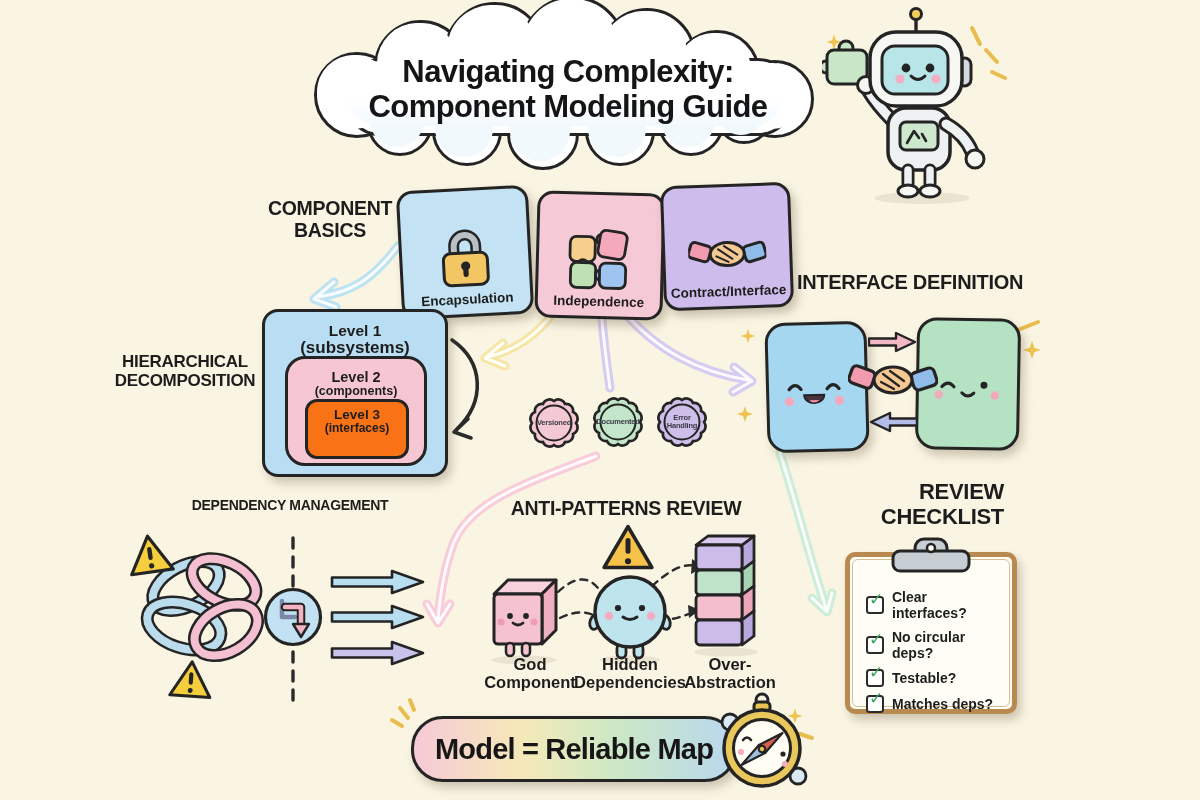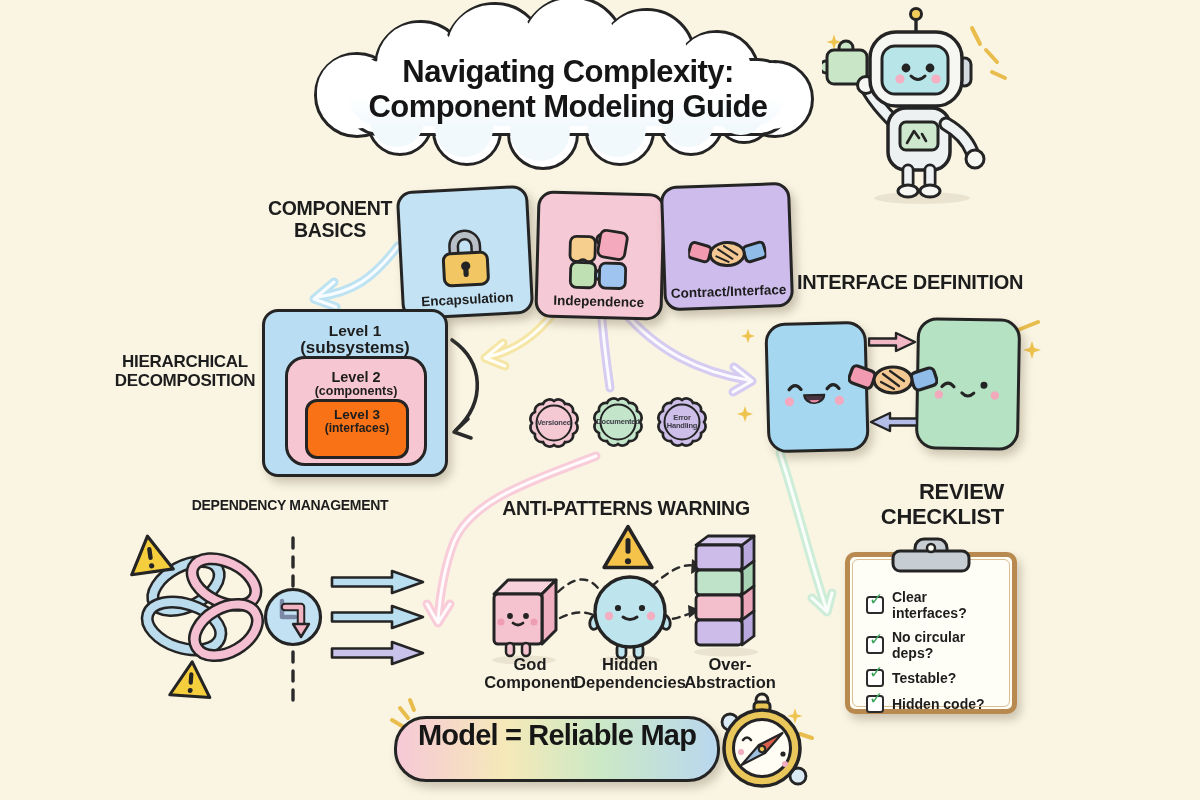--- a/index.html
+++ b/index.html
@@ -32,21 +32,21 @@
   
   .aplabel{position:absolute;font-weight:800;font-size:16.5px;line-height:1.12;text-align:center;color:#1d1d1d;}
   
   .clipboard{position:absolute;left:845px;top:552px;width:162px;height:152px;background:#FFFEF6;border:5px solid #B98A50;border-radius:10px;box-shadow:4px 6px 10px rgba(110,95,70,.32);}
   .clipboard .inner{position:absolute;inset:2px;border:1.5px solid #D9BE93;border-radius:6px;}
   .chk-list{position:absolute;left:16px;top:32px;right:8px;}
   .chk-row{display:flex;align-items:center;gap:8px;margin-bottom:8px;font-weight:700;font-size:14px;color:#1d1d1d;}
   .chk-box{position:relative;flex:0 0 auto;width:14px;height:14px;border:2.4px solid #2b2b2b;border-radius:3.5px;background:#fff;}
   .chk-mark{position:absolute;left:1px;top:-9px;font-size:17px;font-weight:900;color:#3BA55C;}
   
-  .banner{position:absolute;left:394px;top:716px;width:320px;height:60px;border:3.5px solid #242424;border-radius:32px;background:linear-gradient(90deg,#F6C9D7 0%,#F5E9B8 34%,#CBE8C6 64%,#B9D7EE 100%);box-shadow:4px 6px 10px rgba(110,95,70,.32);display:flex;align-items:flex-start;justify-content:center;}
+  .banner{position:absolute;left:411px;top:716px;width:320px;height:60px;border:3.5px solid #242424;border-radius:32px;background:linear-gradient(90deg,#F6C9D7 0%,#F5E9B8 34%,#CBE8C6 64%,#B9D7EE 100%);box-shadow:4px 6px 10px rgba(110,95,70,.32);display:flex;align-items:center;justify-content:center;}
   .banner .txt{font-weight:800;font-size:29px;letter-spacing:-.8px;color:#161616;}
 </style>
 </head>
 <body>
 
 <div class="stage">
 
   <svg class="abs" style="left:0;top:0;" width="1200" height="800" viewBox="0 0 1200 800" fill="none">
 
     <g stroke-linecap="round" stroke-linejoin="round">
@@ -364,21 +364,21 @@
   <svg class="abs" style="left:330px;top:569px;" width="96" height="26" viewBox="0 0 96 26">
     <polygon points="2,8.5 62,8.5 62,2 93,13 62,24 62,17.5 2,17.5" fill="#B8DEF0" stroke="#242424" stroke-width="2.6" stroke-linejoin="round"></polygon>
   </svg>
   <svg class="abs" style="left:330px;top:604px;" width="96" height="26" viewBox="0 0 96 26">
     <polygon points="2,8.5 62,8.5 62,2 93,13 62,24 62,17.5 2,17.5" fill="#B8DEF0" stroke="#242424" stroke-width="2.6" stroke-linejoin="round"></polygon>
   </svg>
   <svg class="abs" style="left:330px;top:640px;" width="96" height="26" viewBox="0 0 96 26">
     <polygon points="2,8.5 62,8.5 62,2 93,13 62,24 62,17.5 2,17.5" fill="#C9C3EC" stroke="#242424" stroke-width="2.6" stroke-linejoin="round"></polygon>
   </svg>
 
-  <div class="hd" style="left:495px;top:498px;width:262px;font-size:19.5px;">ANTI-PATTERNS WARNING</div>
+  <div class="hd" style="left:495px;top:498px;width:262px;font-size:19.5px;">ANTI-PATTERNS REVIEW</div>
 
   <svg class="abs" style="left:600px;top:522px;" width="56" height="50" viewBox="0 0 48 44">
     <path d="M24,4 L45,40 L3,40 Z" fill="#F5C34A" stroke="#242424" stroke-width="3.2" stroke-linejoin="round"></path>
     <rect x="21.8" y="14" width="4.4" height="14" rx="2.2" fill="#242424"></rect>
       <circle cx="24" cy="34.5" r="2.7" fill="#242424"></circle>
   </svg>
 
   <svg class="abs" style="left:486px;top:574px;" width="82" height="90" viewBox="0 0 82 90">
     <ellipse cx="38" cy="86" rx="32" ry="4.5" fill="#EAE3D0"></ellipse>
     <g stroke="#242424" stroke-width="3" stroke-linejoin="round">
@@ -469,21 +469,21 @@
       <div class="chk-row">
         <span class="chk-box">
             <span class="chk-mark">✓</span>
           </span>
         <span>Testable?</span>
       </div>
       <div class="chk-row">
         <span class="chk-box">
             <span class="chk-mark">✓</span>
           </span>
-        <span>Hidden code?</span>
+        <span>Matches deps?</span>
       </div>
     </div>
   </div>
 
   <div class="banner">
     <span class="txt">Model = Reliable Map</span>
   </div>
 
   <svg class="abs" style="left:710px;top:690px;" width="104" height="108" viewBox="0 0 104 108">
     <circle cx="20" cy="32" r="8" fill="#D9EAF4" stroke="#242424" stroke-width="2.8"></circle>

